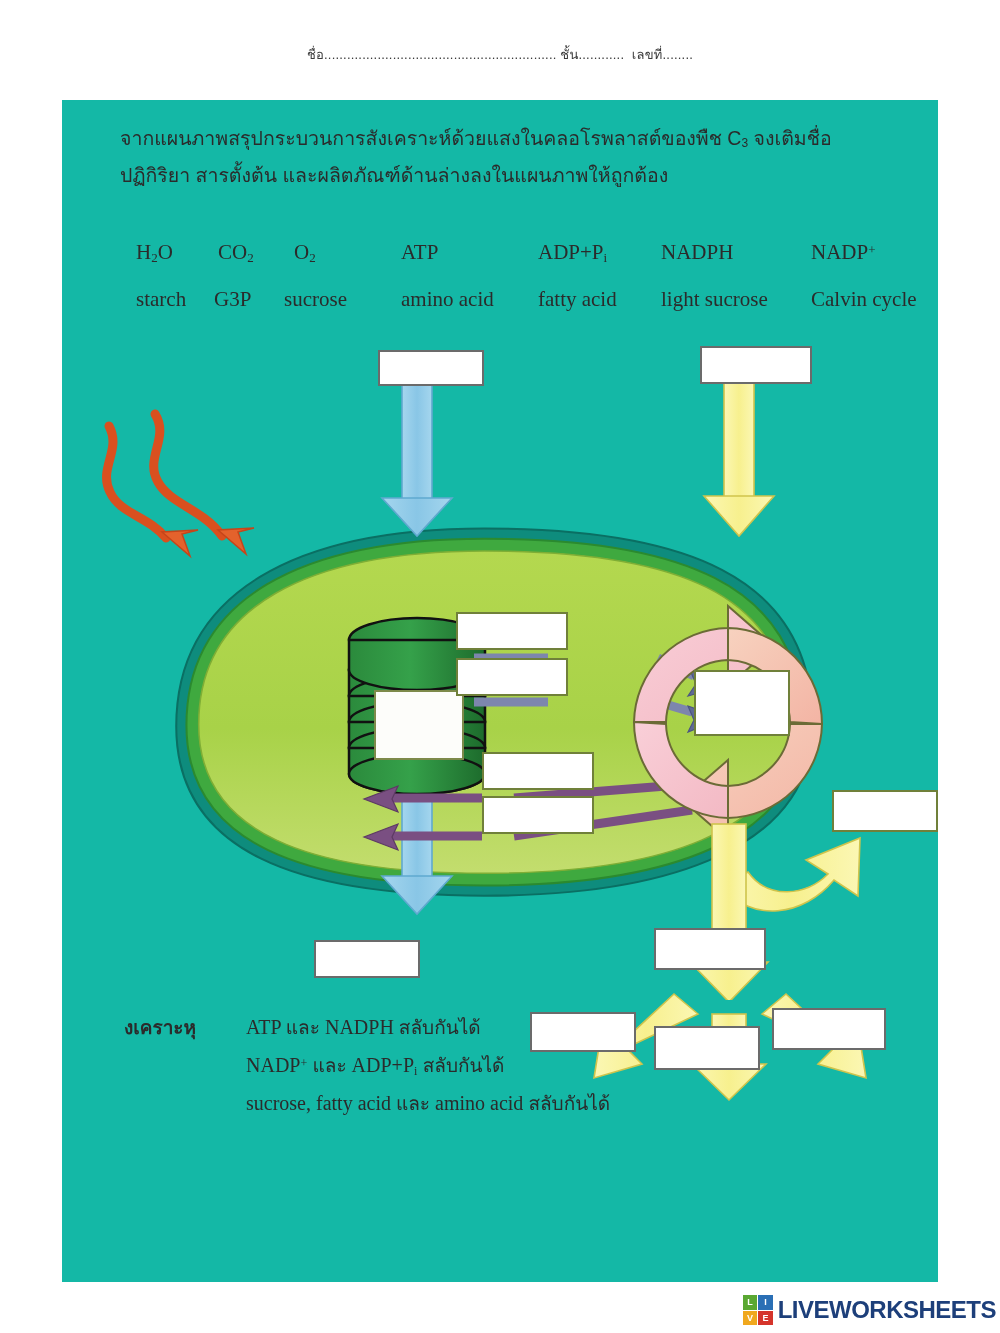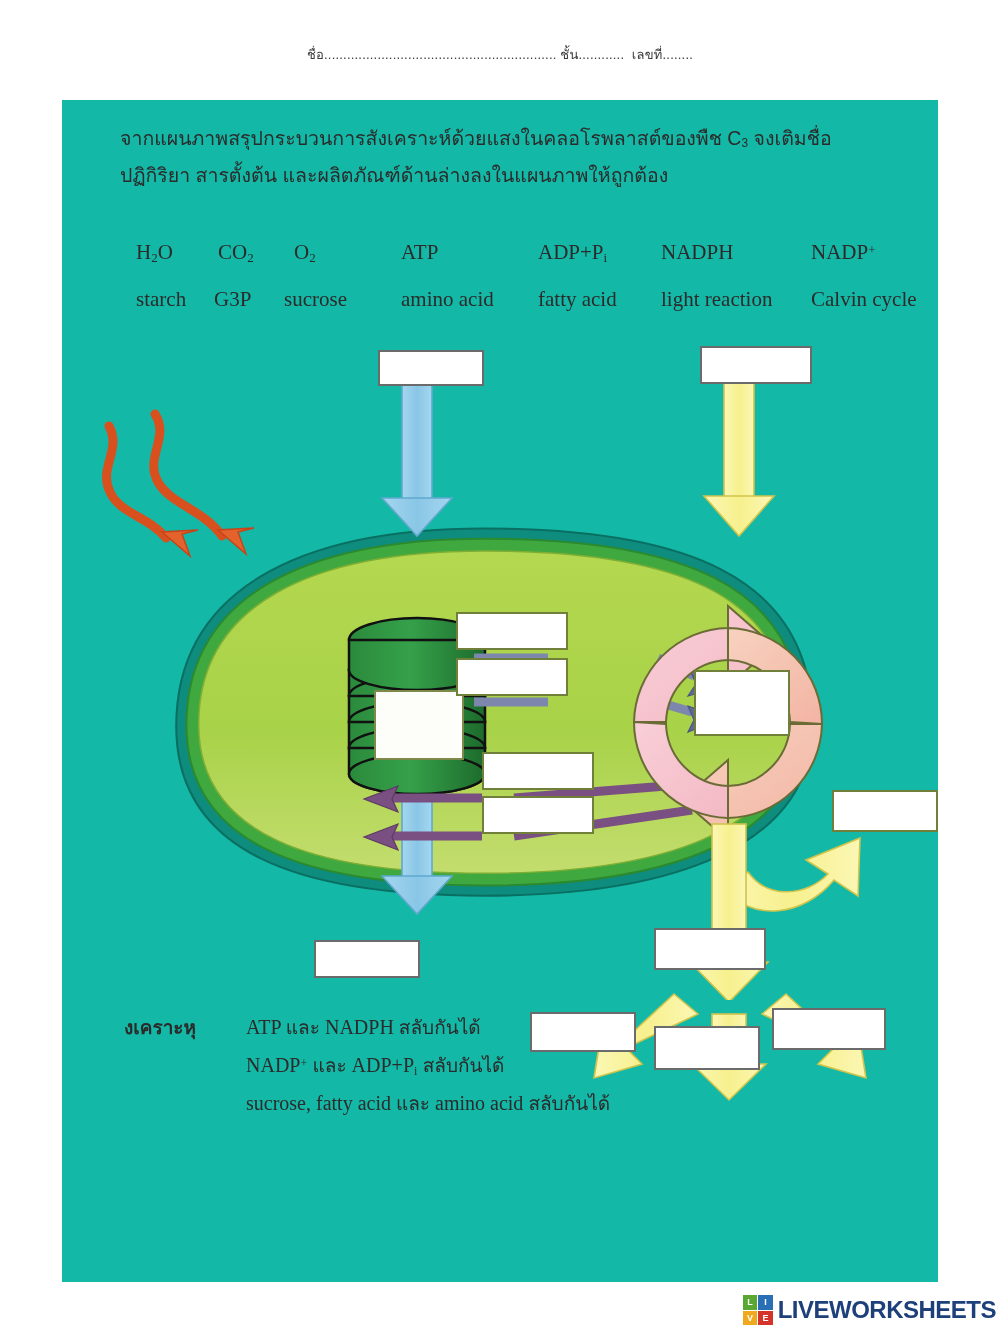--- a/index.html
+++ b/index.html
@@ -124,21 +124,21 @@
         <span class="wb-item" style="left:402px;"><span>ADP+P</span><sub>i</sub></span>
         <span class="wb-item" style="left:525px;"><span>NADPH</span></span>
         <span class="wb-item" style="left:675px;"><span>NADP</span><sup>+</sup></span>
       </div>
       <div class="wb-row">
         <span class="wb-item" style="left:0px;">starch</span>
         <span class="wb-item" style="left:78px;">G3P</span>
         <span class="wb-item" style="left:148px;">sucrose</span>
         <span class="wb-item" style="left:265px;">amino acid</span>
         <span class="wb-item" style="left:402px;">fatty acid</span>
-        <span class="wb-item" style="left:525px;">light reaction</span>
+        <span class="wb-item" style="left:525px;">light sucrose</span>
         <span class="wb-item" style="left:675px;text-align:center;">Calvin cycle</span>
       </div>
     </div>
 
     <div class="diagram">
 
       <svg width="876" height="660" viewBox="0 0 876 660" xmlns="http://www.w3.org/2000/svg">
         <defs>
           <linearGradient id="gStroma" x1="0" y1="0" x2="0" y2="1">
             <stop offset="0%" stop-color="#b4d84f"></stop>

